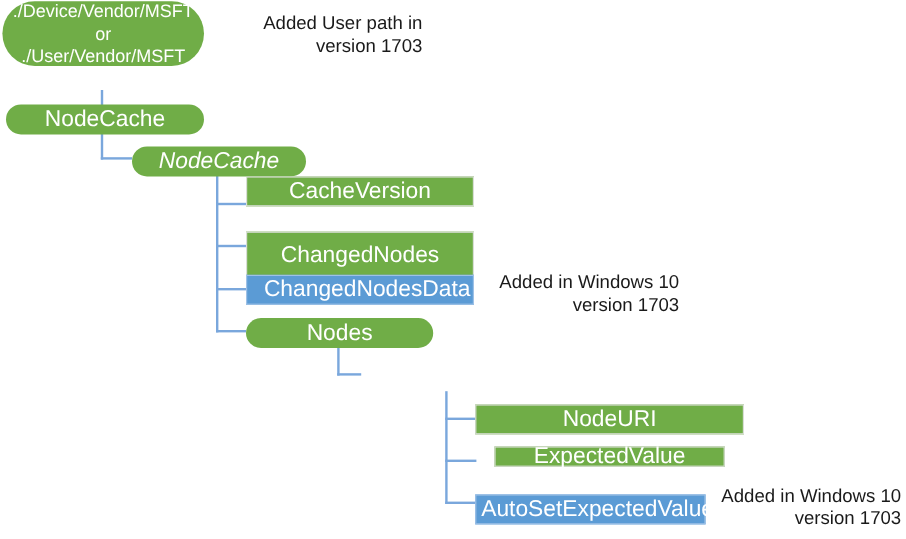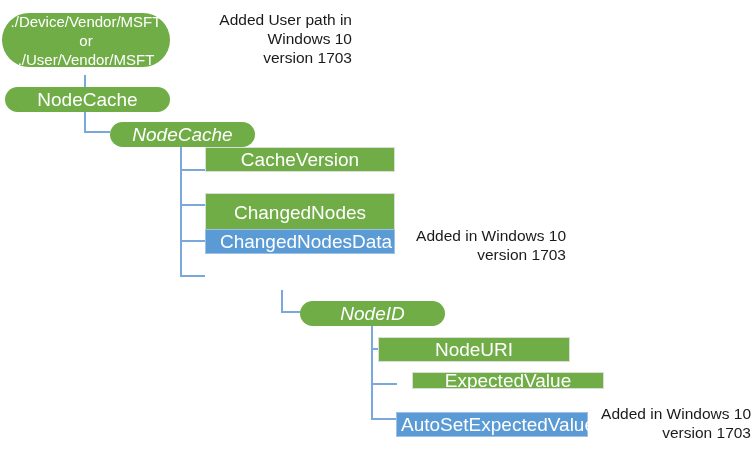--- a/index.html
+++ b/index.html
@@ -70,48 +70,47 @@
   <div class="conn h" style="left:180px;top:275px;width:25px"></div>
 
   <div class="conn v" style="left:281px;top:290px;height:23px"></div>
   <div class="conn h" style="left:281px;top:311px;width:20px"></div>
 
   <div class="conn v" style="left:371px;top:326px;height:94px"></div>
   <div class="conn h" style="left:371px;top:348px;width:26px"></div>
   <div class="conn h" style="left:371px;top:383px;width:26px"></div>
   <div class="conn h" style="left:371px;top:418px;width:26px"></div>
 
-  <div class="shape green root-shape" style="left:2px;top:13px;width:168px;height:54px">
+  <div class="shape green root-shape" style="left:2px;top:1px;width:168px;height:54px">
     <span>./Device/Vendor/MSFT</span>
     <span>or</span>
     <span>./User/Vendor/MSFT</span>
   </div>
 
   <div class="shape green pill" style="left:5px;top:87px;width:165px;height:25px">NodeCache</div>
 
   <div class="shape green pill italic" style="left:110px;top:122px;width:145px;height:25px">NodeCache</div>
 
   <div class="shape green rect" style="left:205px;top:147px;width:190px;height:25px">CacheVersion</div>
 
   <div class="shape green rect" style="left:205px;top:193px;width:190px;height:39px">ChangedNodes</div>
 
   <div class="shape blue rect" style="left:205px;top:229px;width:190px;height:25px">ChangedNodesData</div>
 
+  <div class="shape green pill" style="left:205px;top:265px;width:156px;height:25px">Nodes</div>
 
-  <div class="shape green pill italic" style="left:300px;top:301px;width:145px;height:25px">NodeID</div>
 
-  <div class="shape green rect" style="left:378px;top:337px;width:192px;height:25px">NodeURI</div>
+  <div class="shape green rect" style="left:396px;top:337px;width:224px;height:25px">NodeURI</div>
 
   <div class="shape green rect" style="left:412px;top:372px;width:192px;height:17px">ExpectedValue</div>
 
   <div class="shape blue rect" style="left:396px;top:412px;width:192px;height:25px">AutoSetExpectedValue</div>
 
   <div class="annotation" style="left:172px;top:10px;width:180px">
     <span>Added User path in</span>
-    <span>Windows 10</span>
     <span>version 1703</span>
   </div>
 
   <div class="annotation" style="left:400px;top:226px;width:166px">
     <span>Added in Windows 10</span>
     <span>version 1703</span>
   </div>
 
   <div class="annotation" style="left:595px;top:404px;width:156px">
     <span>Added in Windows 10</span>

